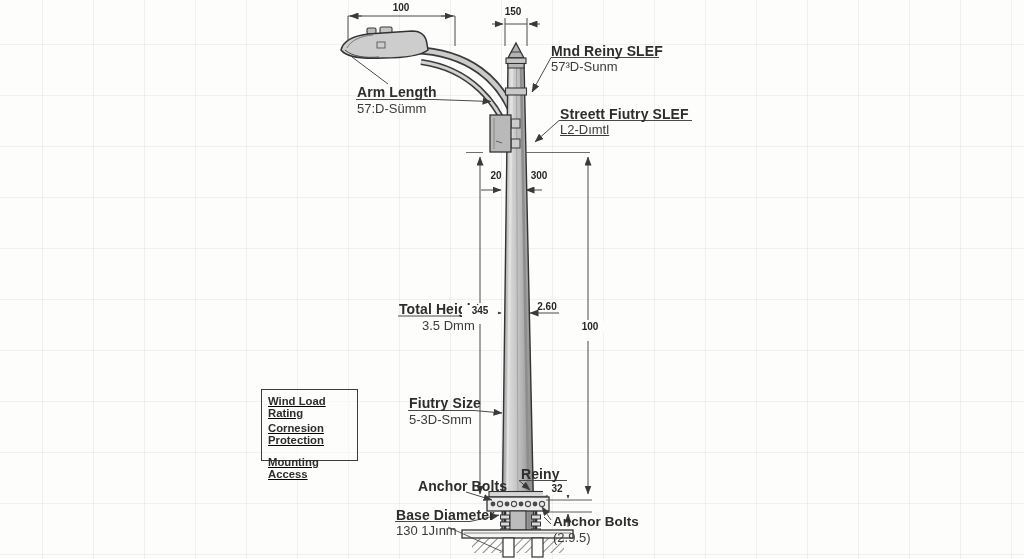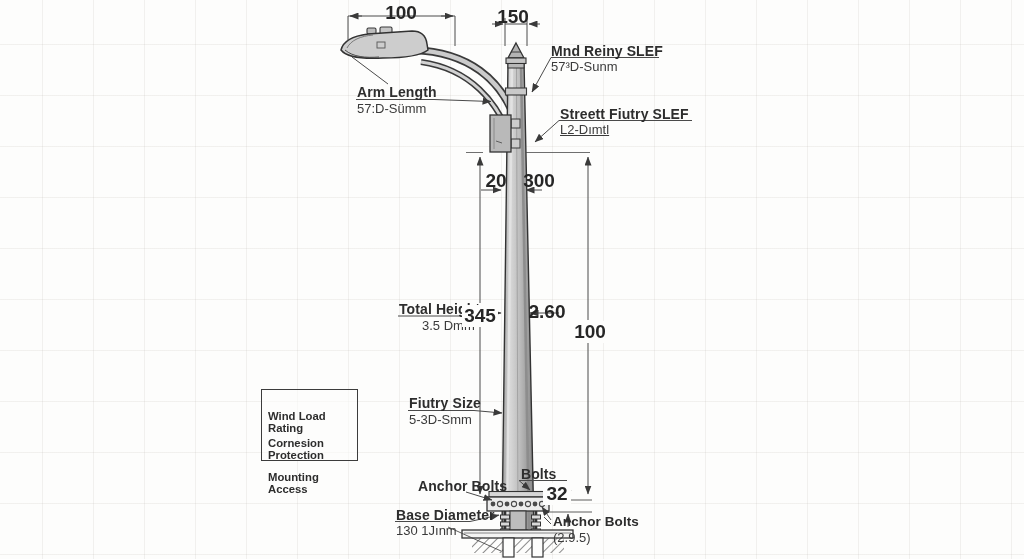--- a/index.html
+++ b/index.html
@@ -10,27 +10,27 @@
     background-image:
       linear-gradient(to right, rgba(182,176,168,0.16) 1px, transparent 1px),
       linear-gradient(to bottom, rgba(182,176,168,0.16) 1px, transparent 1px);
     background-size:51px 51px;
     background-position:-9px -7px;
   }
   #linework{position:absolute;left:0;top:0;}
   .lbl{position:absolute;color:#2d2d2d;white-space:nowrap;line-height:1.15;}
   .title{font-size:14px;font-weight:700;letter-spacing:0.1px;}
   .value{font-size:13px;font-weight:500;color:#3a3a3a;}
-  .dim{font-size:19px;font-weight:700;text-align:center;color:#262626;}
+  .dim{font-size:10px;font-weight:700;text-align:center;color:#262626;}
   .dim.bg{background:#fdfdfc;padding:0 2px;}
   .big{font-size:13.5px;}
   #spec-box{
     position:absolute;left:261px;top:389px;width:97px;height:72px;
     border:1.6px solid #3c3c3c;background:rgba(253,253,252,0.6);
-    padding:20px 0 0 6px;box-sizing:border-box;
+    padding:5px 0 0 6px;box-sizing:border-box;text-decoration:underline;
   }
   #spec-box .item{font-size:11.3px;font-weight:700;color:#2d2d2d;margin-bottom:3px;}
   #spec-box .item.gap{margin-top:10px;}
 </style>
 </head>
 <body>
 
 <div id="stage">
 
   <svg id="linework" width="1024" height="559" viewBox="0 0 1024 559">
@@ -212,21 +212,21 @@
     <div class="item">Wind Load Rating</div>
     <div class="item">Cornesion Protection</div>
     <div class="item gap">Mounting Access</div>
   </div>
 
   <div class="lbl title" style="left:409px;top:395px;text-align:center;">Fiutry Size</div>
   <div class="lbl value" style="left:409px;top:413px;">5-3D-Smm</div>
 
   <div class="lbl title" style="left:418px;top:478px;">Anchor Bolts</div>
 
-  <div class="lbl title" style="left:521px;top:466px;">Bolts</div>
+  <div class="lbl title" style="left:521px;top:466px;">Reiny</div>
   <div class="lbl dim bg" style="left:543px;top:483px;width:24px;text-align:center;">32</div>
 
   <div class="lbl title" style="left:396px;top:507px;">Base Diameter</div>
   <div class="lbl value" style="left:396px;top:524px;">130 1Jınm</div>
 
   <div class="lbl title big" style="left:553px;top:514px;">Anchor Bolts</div>
   <div class="lbl value" style="left:553px;top:531px;">(2.9.5)</div>
 
 </div>
 

